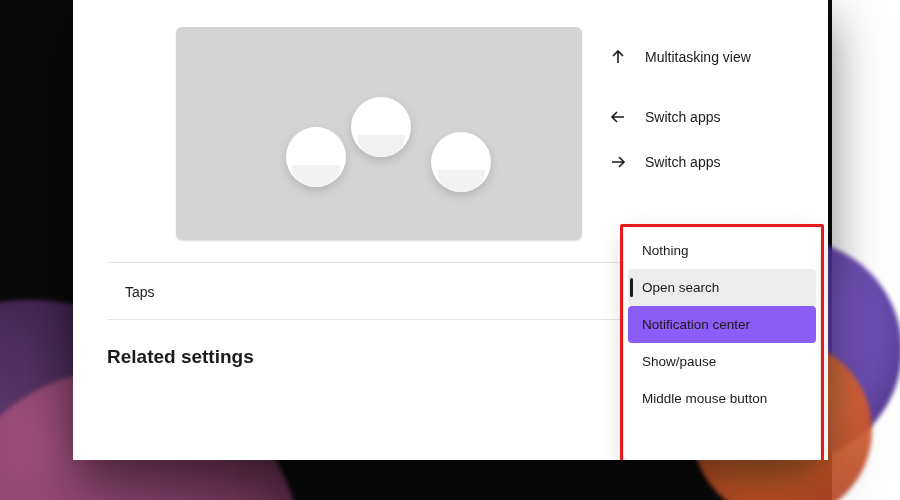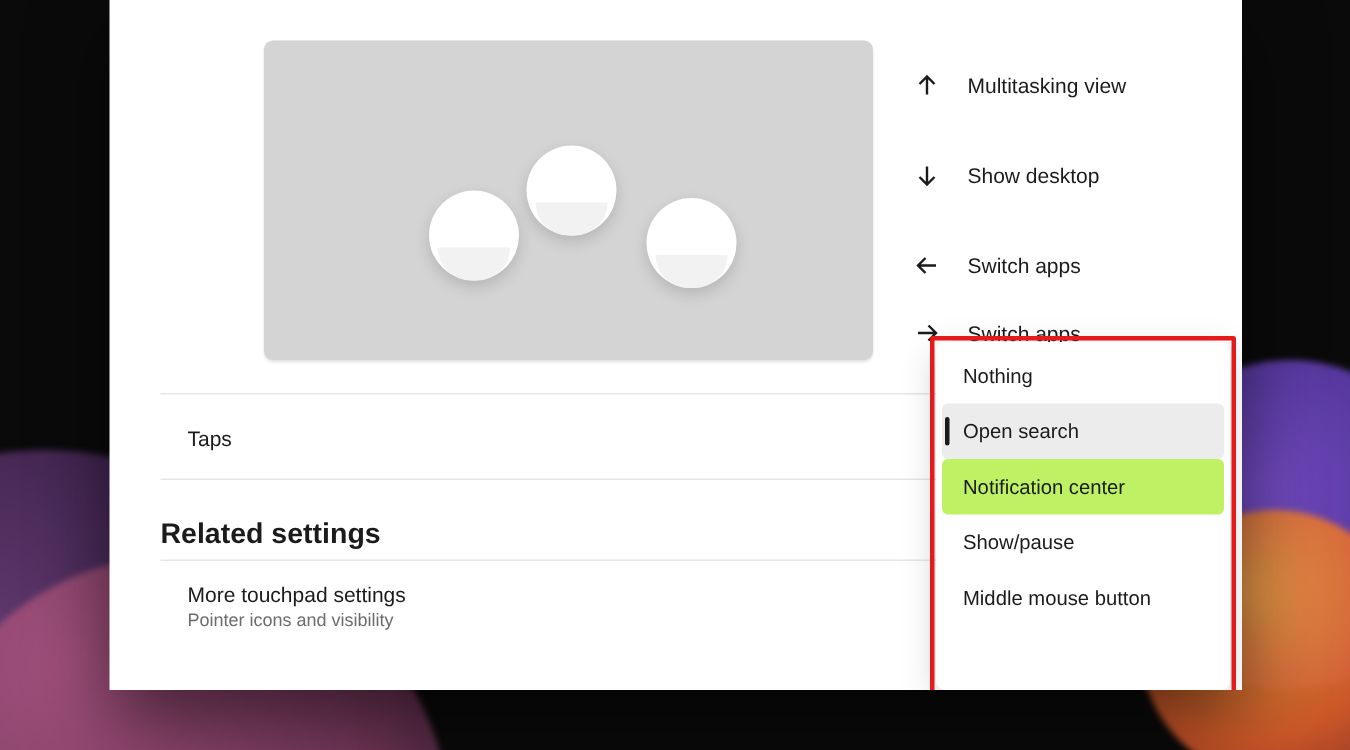--- a/index.html
+++ b/index.html
@@ -1,19 +1,19 @@
 <!DOCTYPE html>
 <html><head>
 <meta charset="utf-8">
 <style>
   * { box-sizing: border-box; margin: 0; padding: 0; font-family: "Segoe UI", -apple-system, sans-serif; }
   html, body { width: 900px; height: 500px; overflow: hidden; }
 
   .stage {
-    width: 900px; height: 500px;
+    width: 832px; height: 500px;
     background: #0a0a0a;
     position: relative;
   }
 
   
   .swirl {
     position: absolute;
     border-radius: 50%;
     filter: blur(2px);
     opacity: .9;
@@ -153,21 +153,21 @@
     background:#ececec;
   }
   .menu-item.selected::before {
     content:"";
     position:absolute;
     left: 2px; top: 9px; bottom: 9px; width: 3px;
     background:#1b1b1b;
     border-radius: 3px;
   }
   .menu-item.hover {
-    background:#bef264;
+    background:#8b5cf6;
   }
 
   
   .arrow path { stroke:#1b1b1b; stroke-width:1.6; fill:none; }
 </style>
 </head>
 <body>
 
 <div class="stage">
   <div class="swirl sw1"></div>
@@ -185,28 +185,20 @@
       </div>
 
       <div class="actions">
         <div class="action-item">
           <span class="icon">
             <svg class="arrow" viewBox="0 0 16 16">
                 <path d="M8 14V2M3 7l5-5 5 5"></path>
               </svg>
           </span>
           <span class="label">Multitasking view</span>
-        </div>
-        <div class="action-item">
-          <span class="icon">
-            <svg class="arrow" viewBox="0 0 16 16">
-                <path d="M8 2v12M3 9l5 5 5-5"></path>
-              </svg>
-          </span>
-          <span class="label">Show desktop</span>
         </div>
         <div class="action-item">
           <span class="icon">
             <svg class="arrow" viewBox="0 0 16 16">
                 <path d="M14 8H2M7 3 2 8l5 5"></path>
               </svg>
           </span>
           <span class="label">Switch apps</span>
         </div>
         <div class="action-item strike-top">
@@ -218,24 +210,20 @@
           <span class="label">Switch apps</span>
         </div>
       </div>
 
       <div class="row row-taps">
         <span>Taps</span>
       </div>
 
       <div class="section-head">Related settings</div>
 
-      <div class="row row-more">
-        <span>More touchpad settings</span>
-        <span class="sub">Pointer icons and visibility</span>
-      </div>
 
       <div class="dropdown">
         <div class="menu-item">Nothing</div>
         <div class="menu-item selected">Open search</div>
         <div class="menu-item hover">Notification center</div>
         <div class="menu-item">Show/pause</div>
         <div class="menu-item">Middle mouse button</div>
       </div>
       <div class="dropdown-wrap"></div>
 

